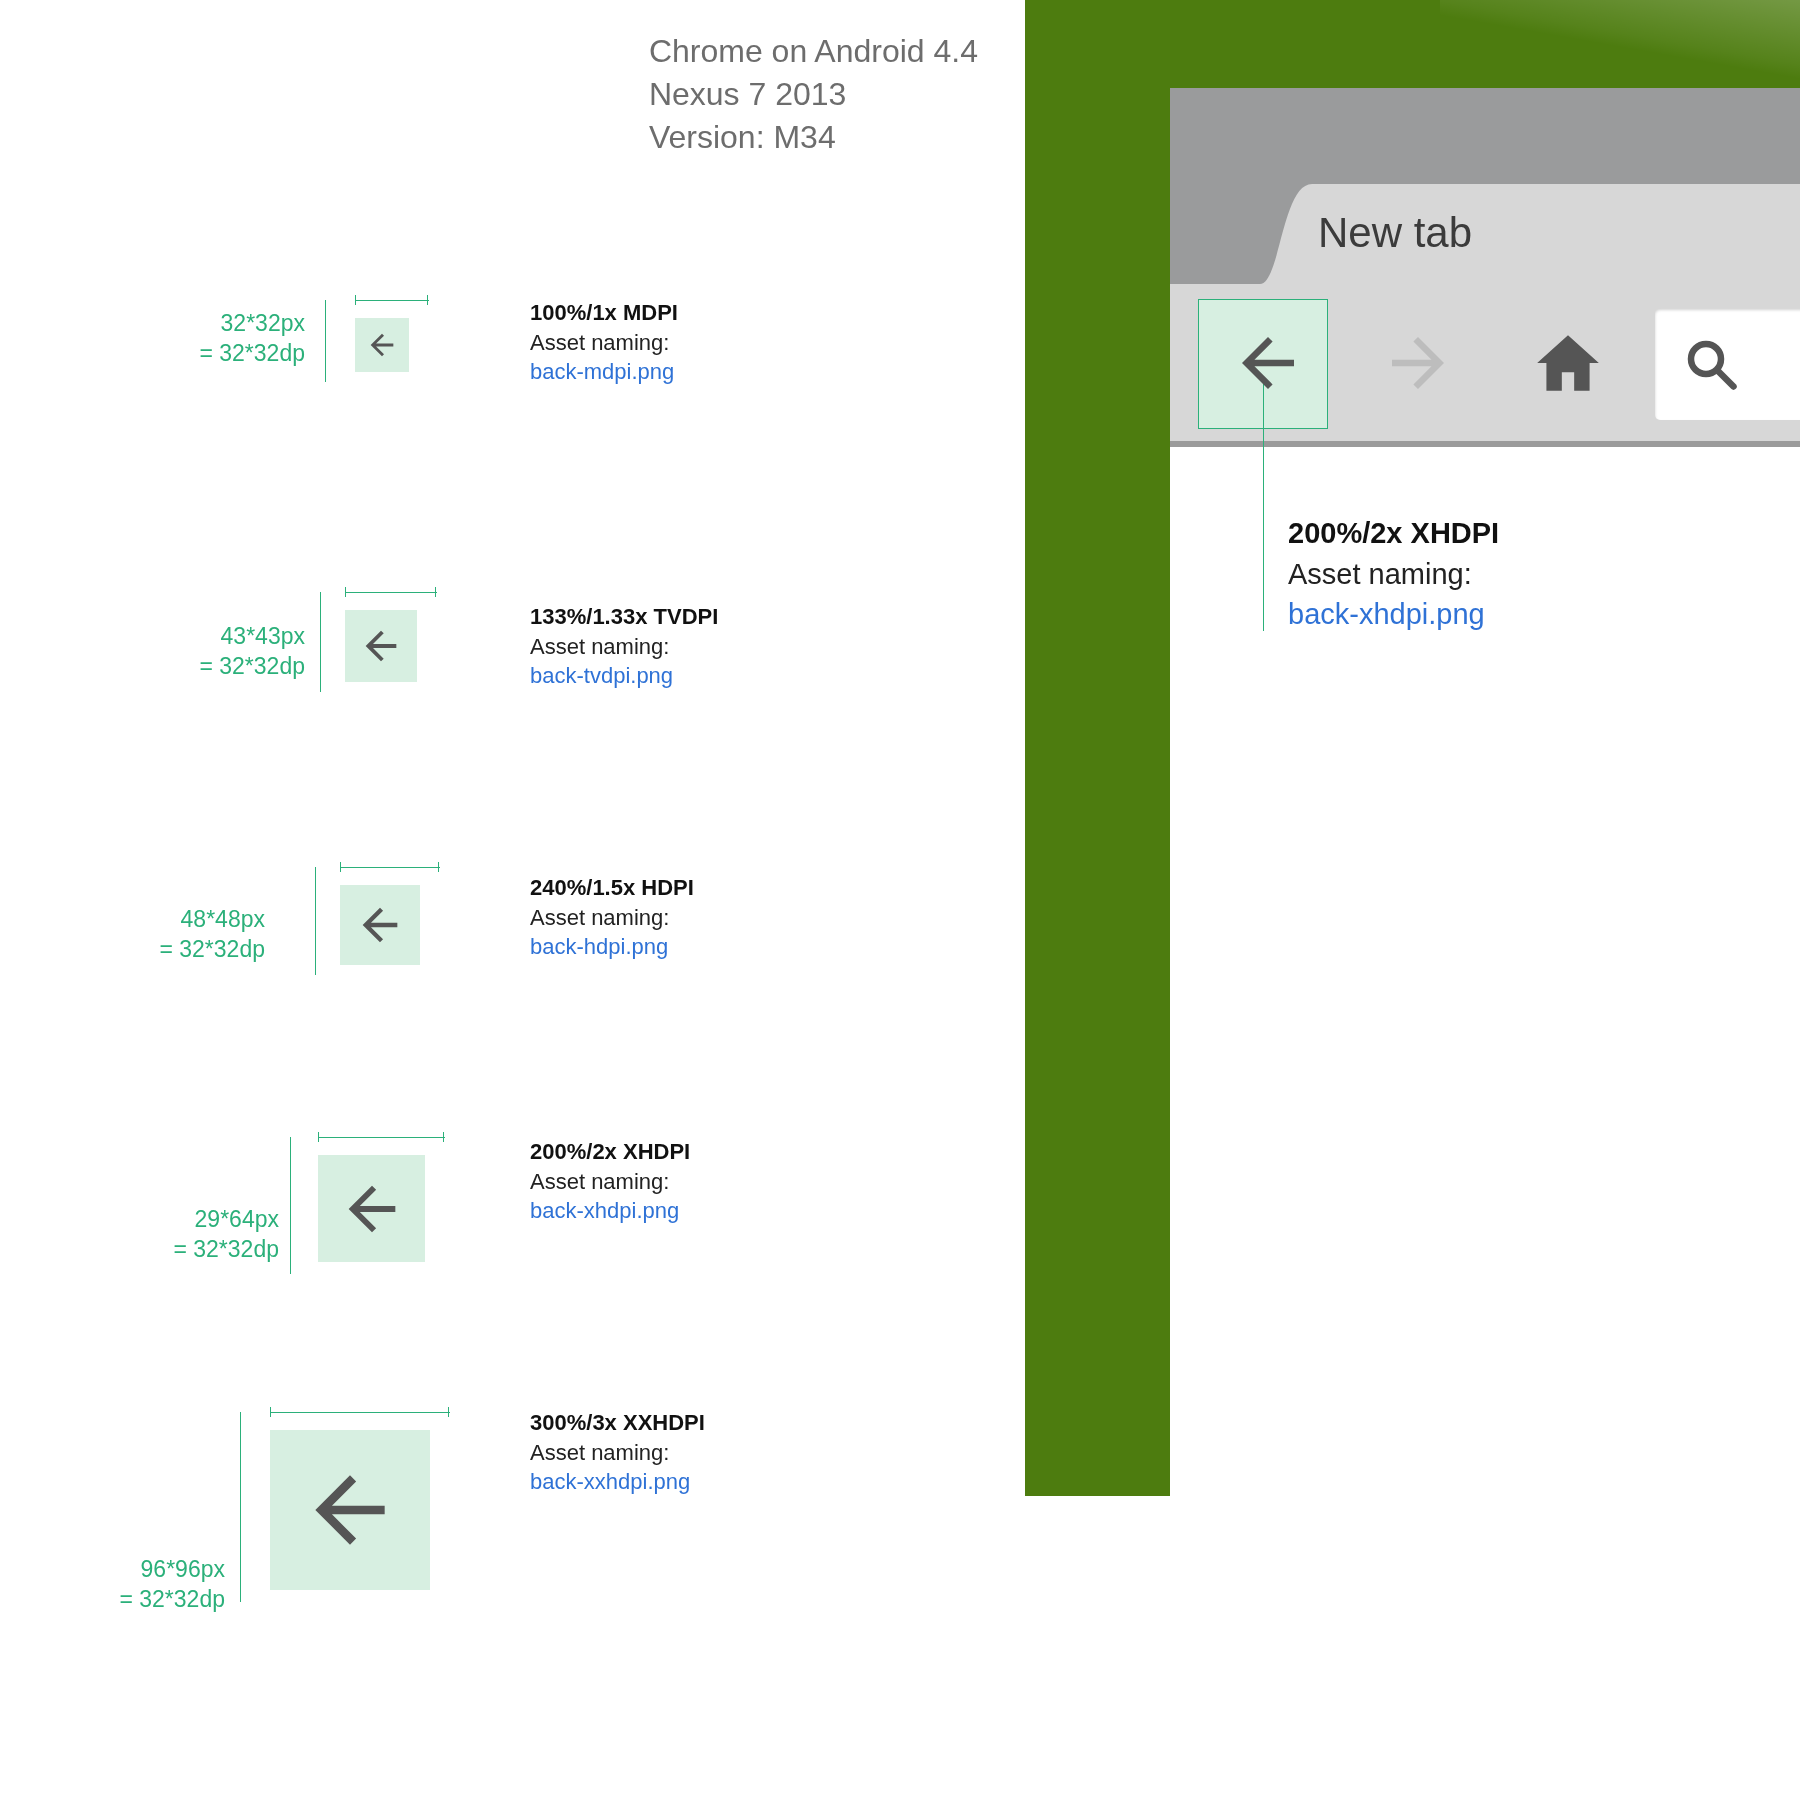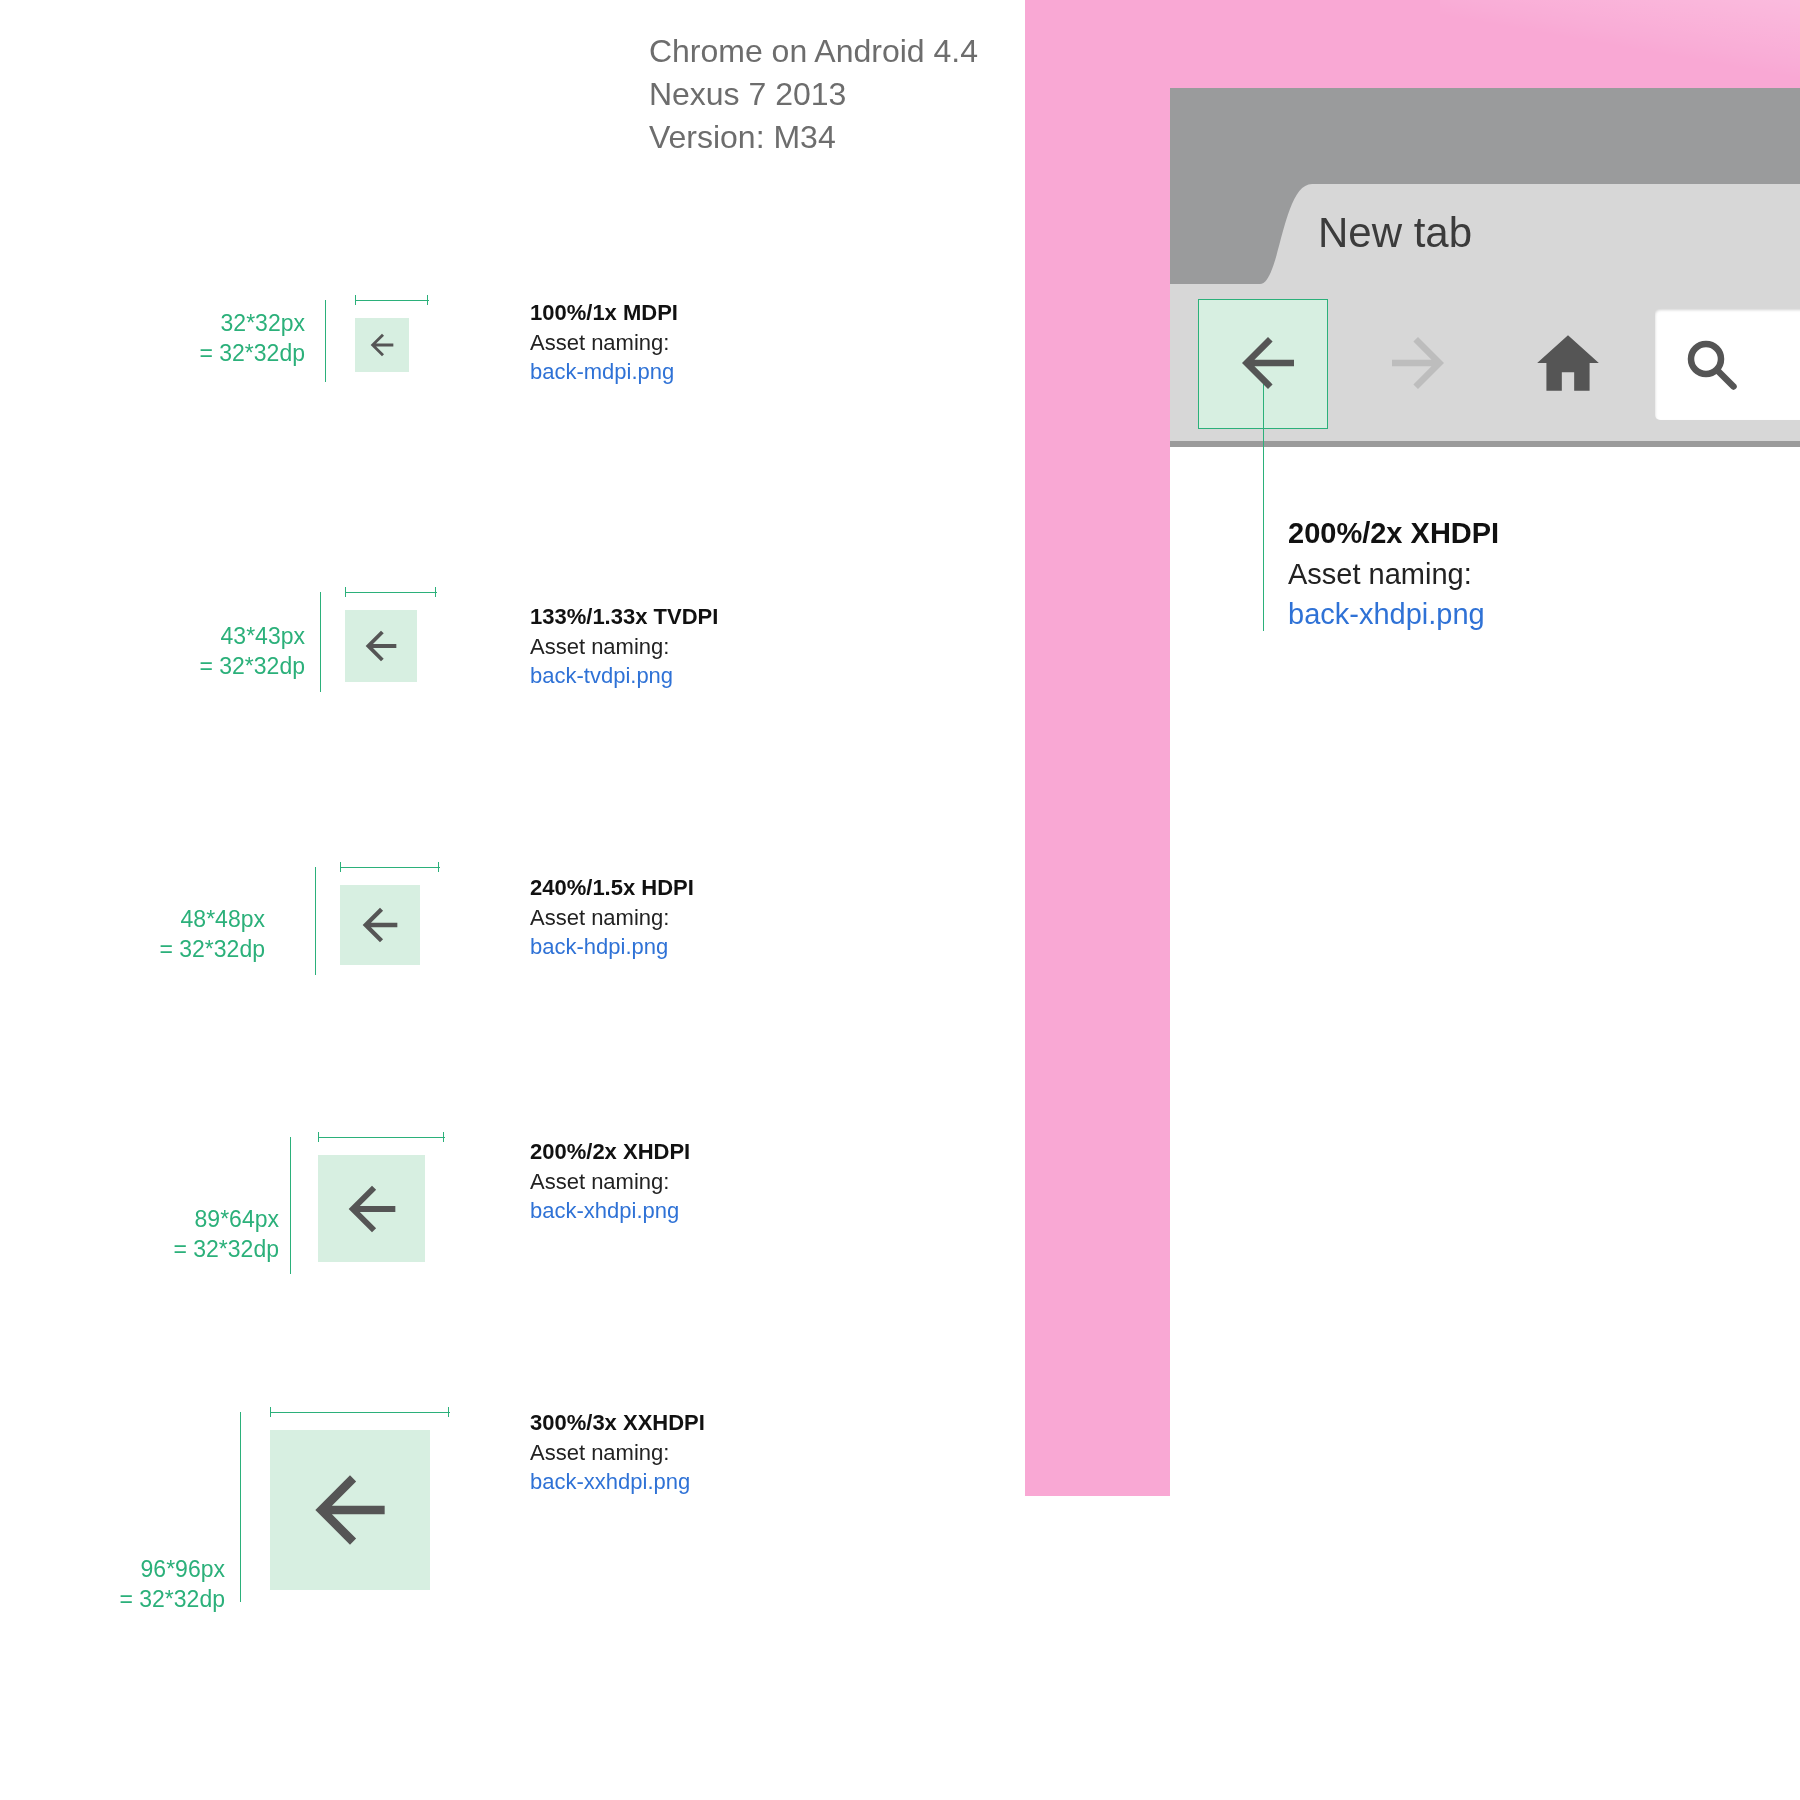--- a/index.html
+++ b/index.html
@@ -79,21 +79,21 @@
 
   
 
   
   .right {
     position: absolute;
     left: 1025px;
     top: 0;
     width: 775px;
     height: 1496px;
-    background: #f9a8d4;
+    background: #4d7c0f;
   }
   .glare {
     position: absolute;
     top: 0;
     right: 0;
     width: 360px;
     height: 80px;
     background: linear-gradient(190deg, rgba(255,255,255,0.22) 0%, rgba(255,255,255,0.05) 45%, rgba(0,0,0,0) 55%);
   }
   .screen {
@@ -264,21 +264,21 @@
     </div>
     <div class="txt" style="top:18px;">
       <div class="title">240%/1.5x HDPI</div>
       <div class="sub">Asset naming:</div>
       <div class="file">back-hdpi.png</div>
     </div>
   </div>
 
   <div class="row" style="top:1125px;">
     <div class="dims" style="right:746px; top:80px;">
-      <div>89*64px</div>
+      <div>29*64px</div>
       <div>= 32*32dp</div>
     </div>
     <div class="guide-v" style="left:290px; top:12px; height:137px;"></div>
     <div class="guide-h" style="left:318px; top:12px; width:127px;"></div>
     <div class="tick" style="left:318px; top:7px;"></div>
     <div class="tick" style="left:443px; top:7px;"></div>
     <div class="icon-box" style="left:318px; top:30px; width:107px; height:107px;">
       <svg width="70" height="70" viewBox="0 0 24 24">
         <path fill="#555" d="M20 11H7.83l5.59-5.59L12 4l-8 8 8 8 1.41-1.41L7.83 13H20z"></path>
       </svg>

